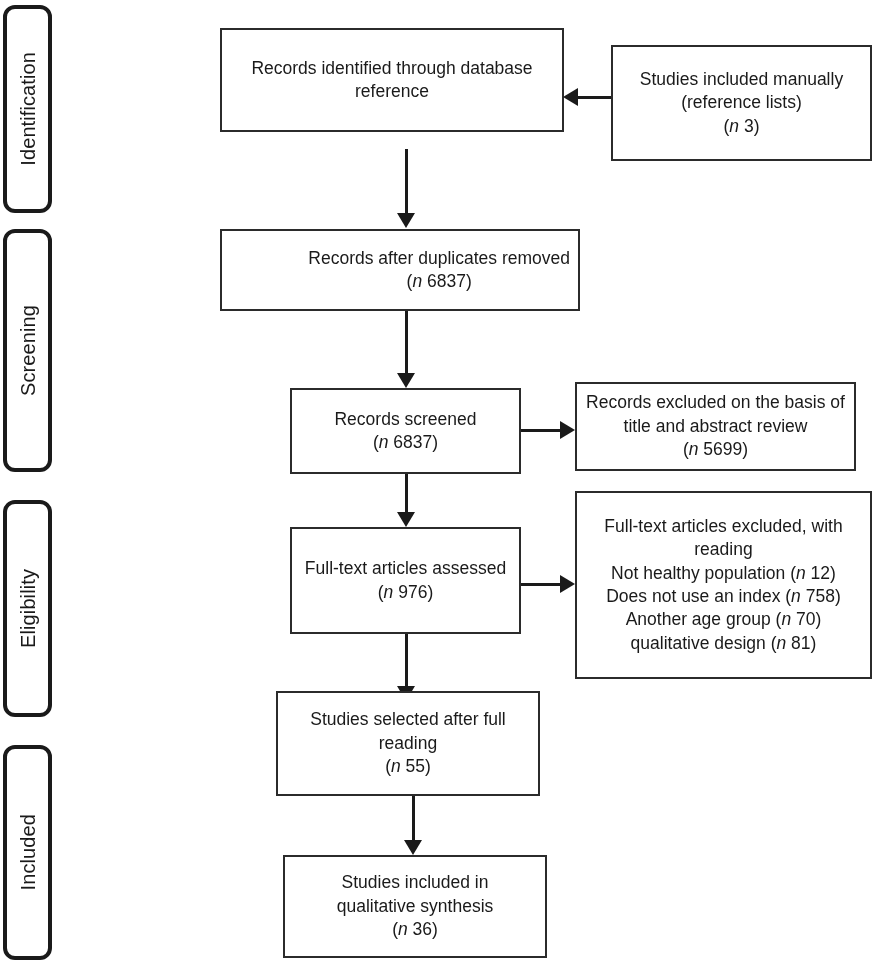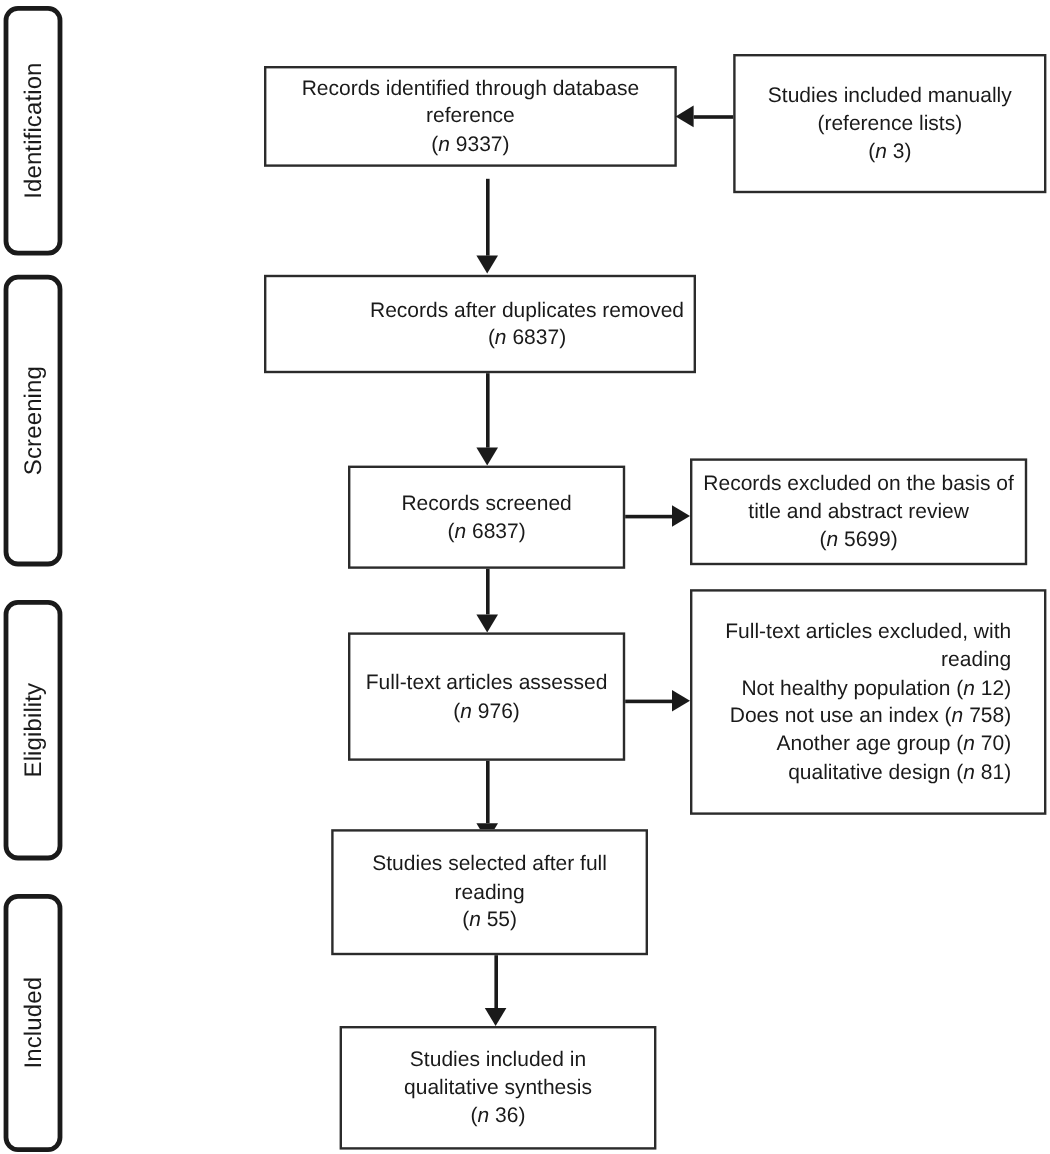--- a/index.html
+++ b/index.html
@@ -114,25 +114,24 @@
   </div>
 
   <div class="stage" style="top:500px; height:217px;">
     <span class="stage-label">Eligibility</span>
   </div>
 
   <div class="stage" style="top:745px; height:215px;">
     <span class="stage-label">Included</span>
   </div>
 
-  <div class="box" style="left:220px; top:55px; width:344px; height:84px;">
+  <div class="box" style="left:220px; top:28px; width:344px; height:104px;">
     <div class="box-text">
       <span class="ln">Records identified through database</span>
       <span class="ln">reference</span>
-      <span class="ln">(<em class="n">n</em>&nbsp;<span>9337</span>)</span>
     </div>
   </div>
 
   <div class="box" style="left:611px; top:45px; width:261px; height:116px;">
     <div class="box-text">
       <span class="ln">Studies included manually</span>
       <span class="ln">(reference lists)</span>
       <span class="ln">(<em class="n">n</em>&nbsp;<span>3</span>)</span>
     </div>
   </div>
@@ -174,21 +173,21 @@
   <div class="vline" style="left:405px; top:474px; height:38px;"></div>
   <div class="arrow-down" style="left:397px; top:512px;"></div>
 
   <div class="box" style="left:290px; top:527px; width:231px; height:107px;align-items:center;">
     <div class="box-text">
       <span class="ln">Full-text articles assessed</span>
       <span class="ln">(<em class="n">n</em>&nbsp;<span>976</span>)</span>
     </div>
   </div>
 
-  <div class="box" style="left:575px; top:491px; width:297px; height:188px;text-align:right;">
+  <div class="box" style="left:575px; top:491px; width:297px; height:188px;">
     <div class="box-text">
       <span class="ln">Full-text articles excluded, with</span>
       <span class="ln">reading</span>
 
       <span class="ln"><span>Not healthy population</span> (<em class="n">n</em>&nbsp;<span>12</span>)</span>
 
       <span class="ln"><span>Does not use an index</span> (<em class="n">n</em>&nbsp;<span>758</span>)</span>
 
       <span class="ln"><span>Another age group</span> (<em class="n">n</em>&nbsp;<span>70</span>)</span>
 

